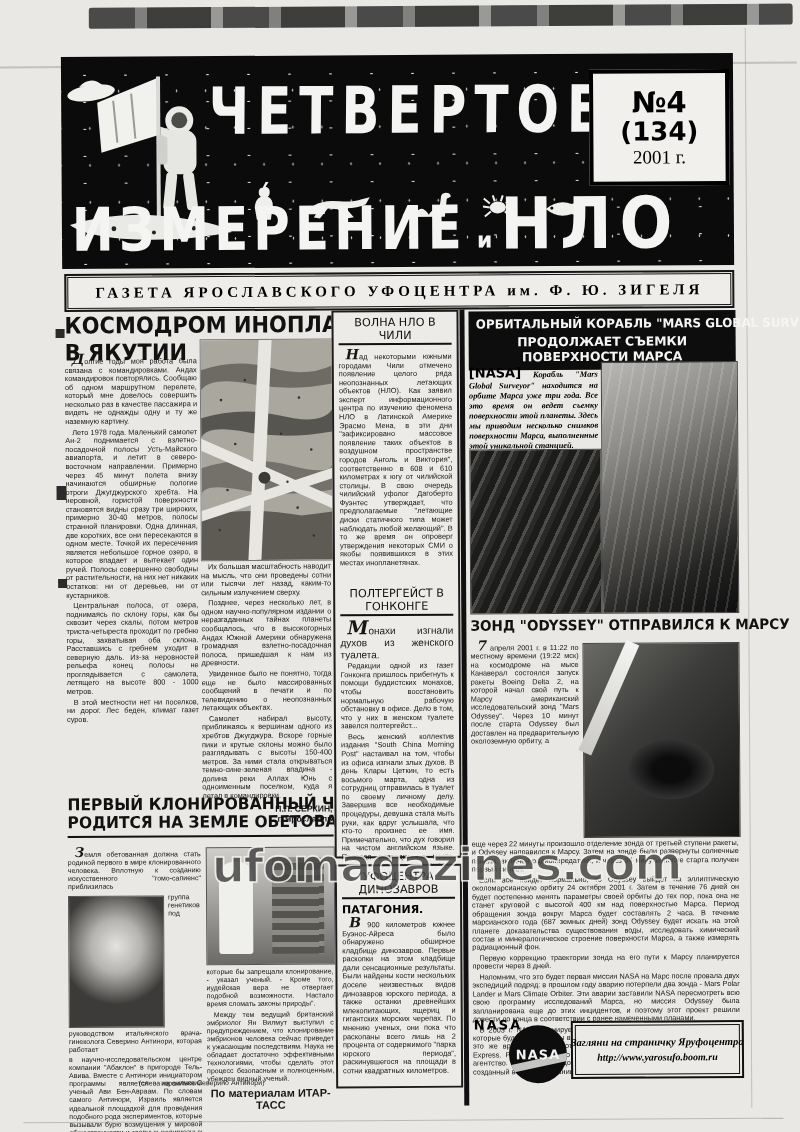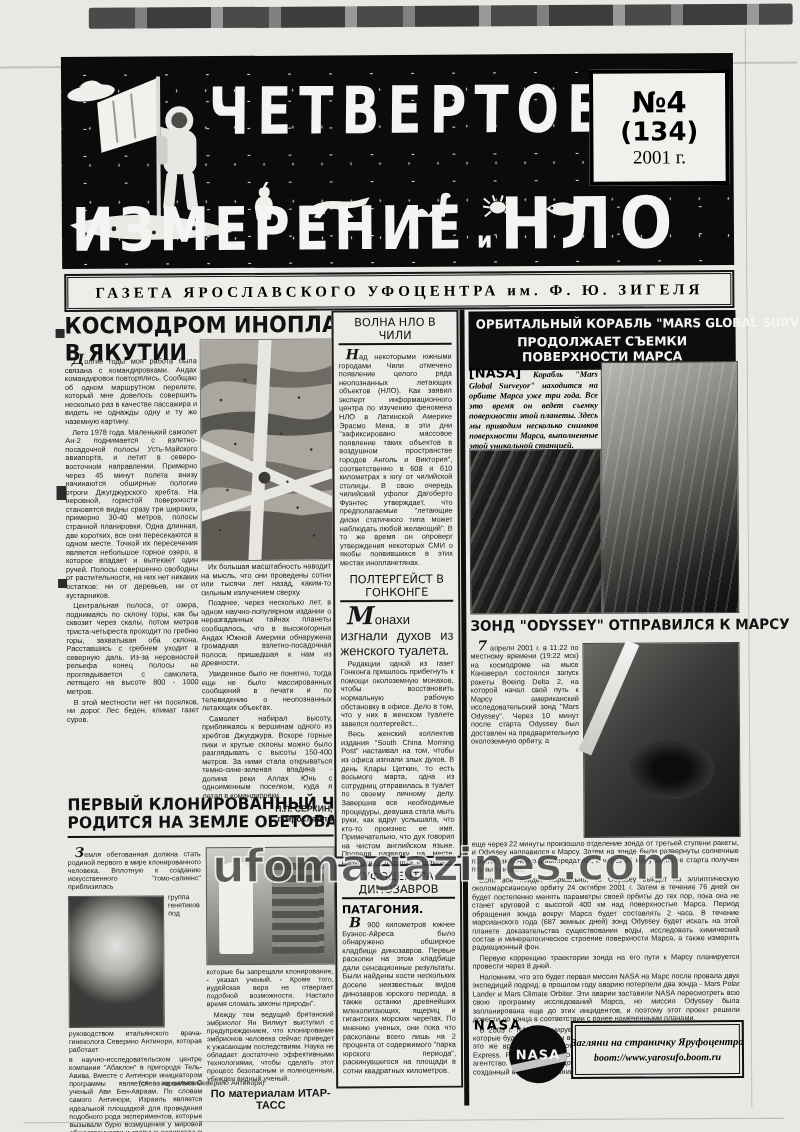--- a/index.html
+++ b/index.html
@@ -67,21 +67,21 @@
   .photo-lab:after{content:"";position:absolute;right:10px;top:10px;width:52px;height:96px;
     background:repeating-linear-gradient(0deg,#55544f 0 7px,#8b8a85 7px 12px);}
   .credit{text-align:center;font-weight:700;font-size:11px;margin-top:3px;}
   .clone-caption{position:absolute;left:66px;top:1078px;width:265px;font-size:7px;text-align:center;color:#222;}
 
   
   .mid-box1{position:absolute;left:333px;top:310px;width:127px;height:548px;border:2px solid #1c1c1c;padding:4px 5px;box-sizing:border-box;background:#ecebe7;}
   .mid-box2{position:absolute;left:333px;top:864px;width:127px;height:224px;border:2px solid #1c1c1c;padding:4px 5px;box-sizing:border-box;background:#ecebe7;}
   .mid-h{font-size:11.2px;}
   .sub-h{font-weight:700;font-size:11px;margin:2px 0 1px 0;font-family:"DejaVu Sans",sans-serif;}
-  .mid-lead{font-size:13px;margin:1px 0 2px 0;text-indent:7px;}
+  .mid-lead{font-size:10px;margin:1px 0 2px 0;text-indent:7px;}
 
   
   .vbar{position:absolute;left:461px;top:310px;width:5px;height:796px;background:#101010;}
 
   
   .surv-head{position:absolute;left:470px;top:312px;width:267px;background:#0d0d0d;color:#f5f5f3;text-align:center;
     padding:5px 2px 6px 2px;box-sizing:border-box;}
   .surv-head .l1{font-size:12.4px;font-weight:900;font-family:"DejaVu Sans",sans-serif;white-space:nowrap;transform:scaleX(.96);}
   .surv-head .l2{font-size:12.4px;font-weight:900;font-family:"DejaVu Sans",sans-serif;margin-top:3px;}
   .surv-intro{position:absolute;left:470px;top:366px;width:129px;height:80px;font-family:"Liberation Serif",serif;
@@ -259,24 +259,24 @@
     <p>Между тем ведущий британский эмбриолог Ян Вилмут выступил с предупреждением, что клонирование эмбрионов человека сейчас приведет к ужасающим последствиям. Наука не обладает достаточно эффективными технологиями, чтобы сделать этот процесс безопасным и полноценным, убежден видный ученый.</p>
     <div class="credit">По материалам ИТАР-ТАСС</div>
   </div>
   <div class="clone-caption">(слева на снимке Северино Антинори)</div>
 
   <div class="mid-box1">
     <div class="h-rule mid-h">ВОЛНА НЛО В ЧИЛИ</div>
     <div class="body-txt">
       <p class="lead">Над некоторыми южными городами Чили отмечено появление целого ряда неопознанных летающих объектов (НЛО). Как заявил эксперт информационного центра по изучению феномена НЛО в Латинской Америке Эрасмо Мена, в эти дни "зафиксировано массовое появление таких объектов в воздушном пространстве городов Анголь и Виктория", соответственно в 608 и 610 километрах к югу от чилийской столицы. В свою очередь чилийский уфолог Дагоберто Фуэнтес утверждает, что предполагаемые "летающие диски статичного типа может наблюдать любой желающий". В то же время он опроверг утверждения некоторых СМИ о якобы появившихся в этих местах инопланетянах.</p>
     </div>
-    <div class="h-rule mid-h" style="margin-top:6px;">ПОЛТЕРГЕЙСТ В ГОНКОНГЕ</div>
+    <div class="h-rule mid-h" style="margin-top:20px;">ПОЛТЕРГЕЙСТ В ГОНКОНГЕ</div>
     <div class="body-txt">
       <p class="lead mid-lead">Монахи изгнали духов из женского туалета.</p>
-      <p>Редакции одной из газет Гонконга пришлось прибегнуть к помощи околоземную монахов, чтобы восстановить нормальную рабочую обстановку в офисе. Дело в том, что у них в женском туалете завелся полтергейст...</p>
+      <p>Редакции одной из газет Гонконга пришлось прибегнуть к помощи буддистских монахов, чтобы восстановить нормальную рабочую обстановку в офисе. Дело в том, что у них в женском туалете завелся полтергейст...</p>
       <p>Весь женский коллектив издания "South China Morning Post" настаивал на том, чтобы из офиса изгнали злых духов. В день Клары Цеткин, то есть восьмого марта, одна из сотрудниц отправилась в туалет по своему личному делу. Завершив все необходимые процедуры, девушка стала мыть руки, как вдруг услышала, что кто-то произнес ее имя. Примечательно, что дух говорил на чистом английском языке. Проведя разведку на месте, напуганная девушка убедилась, что кроме нее в туалете никого нет. После этого случая сотрудницы "South China Morning Post" стали ходить по малой и большой нужде стайками, чтобы злые духи не застали их врасплох.</p>
       <p>В результате все закончилось вполне благополучно. Были вызваны два буддистских монаха-экзорциста, которые в течение получаса читали специальные мантры и окропляли офис святой водой.</p>
     </div>
   </div>
 
   <div class="mid-box2">
     <div class="h-rule mid-h">УФОЦЕНТРА ДИНОЗАВРОВ</div>
     <div class="sub-h">ПАТАГОНИЯ.</div>
     <div class="body-txt">
       <p class="lead">В 900 километров южнее Буэнос-Айреса было обнаружено обширное кладбище динозавров. Первые раскопки на этом кладбище дали сенсационные результаты. Были найдены кости нескольких доселе неизвестных видов динозавров юрского периода, а также останки древнейших млекопитающих, ящериц и гигантских морских черепах. По мнению ученых, они пока что раскопаны всего лишь на 2 процента от содержимого "парка юрского периода", раскинувшегося на площади в сотни квадратных километров.</p>
@@ -310,19 +310,19 @@
     <p>Напомним, что это будет первая миссия NASA на Марс после провала двух экспедиций подряд: в прошлом году аварию потерпели два зонда - Mars Polar Lander и Mars Climate Orbiter. Эти аварии заставили NASA пересмотреть всю свою программу исследований Марса, но миссия Odyssey была запланирована еще до этих инцидентов, и поэтому этот проект решили довести до конца в соответствии с ранее намеченными планами.</p>
     <p>В 2003 г. NASA планирует отправить на Марс два марсохода-близнеца, которые будут доставлены в разные районы этой планеты. Приблизительно в это же время на Марс отправится и первая европейская миссия Mars Express. Разработкой этого проекта занимается Европейское космическое агентство. Mars Express доставит на Марс спускаемый аппарат Beagle 2, созданный в Великобритании.</p>
   </div>
 
   <div class="nasa-label">NASA</div>
   <div class="nasa-logo">
     <span>NASA</span>
   </div>
   <div class="url-box">
     <span class="l1">Загляни на страничку Яруфоцентра</span>
-    <span class="l2">boom://www.yarosufo.boom.ru</span>
+    <span class="l2">http://www.yarosufo.boom.ru</span>
   </div>
 
   <div class="watermark">ufomagazines.com</div>
 
  </div>
 </div>
 
 </body></html>

